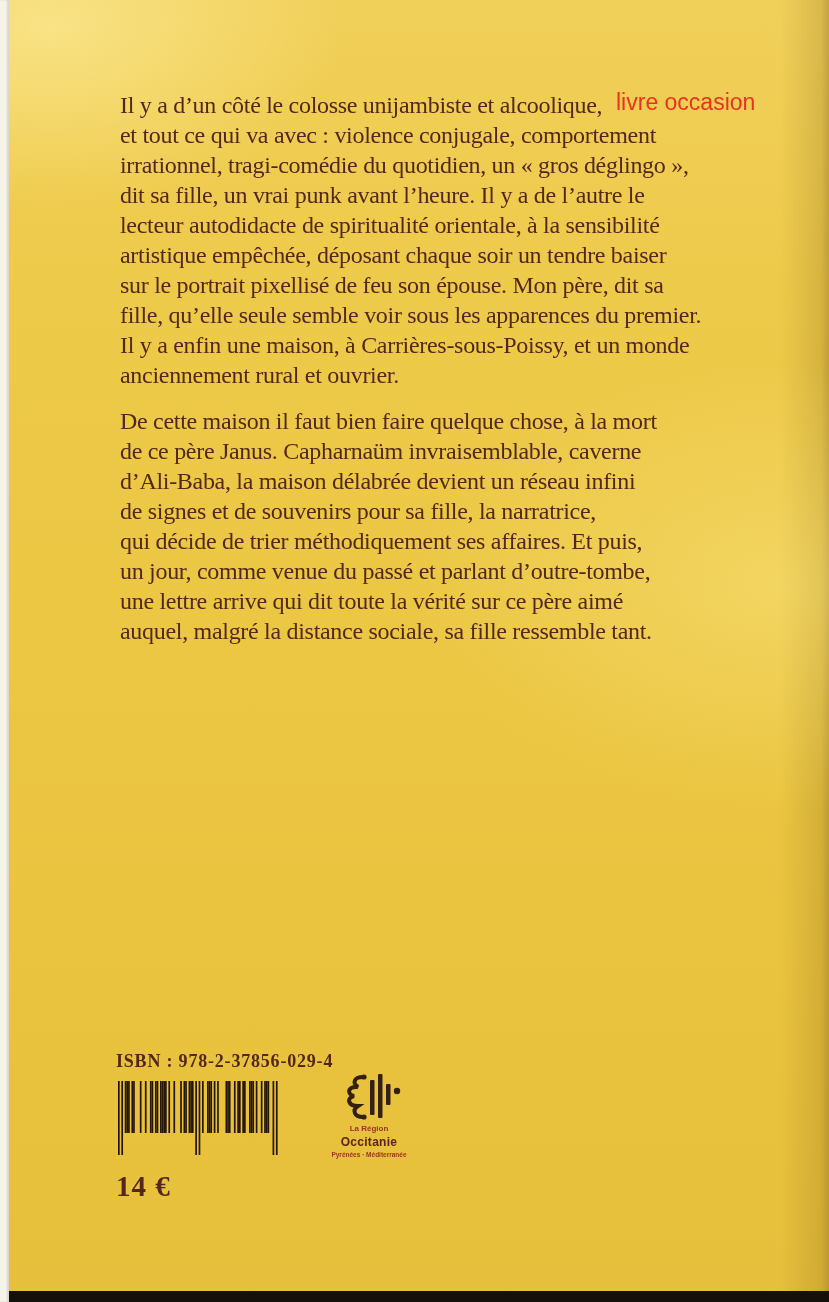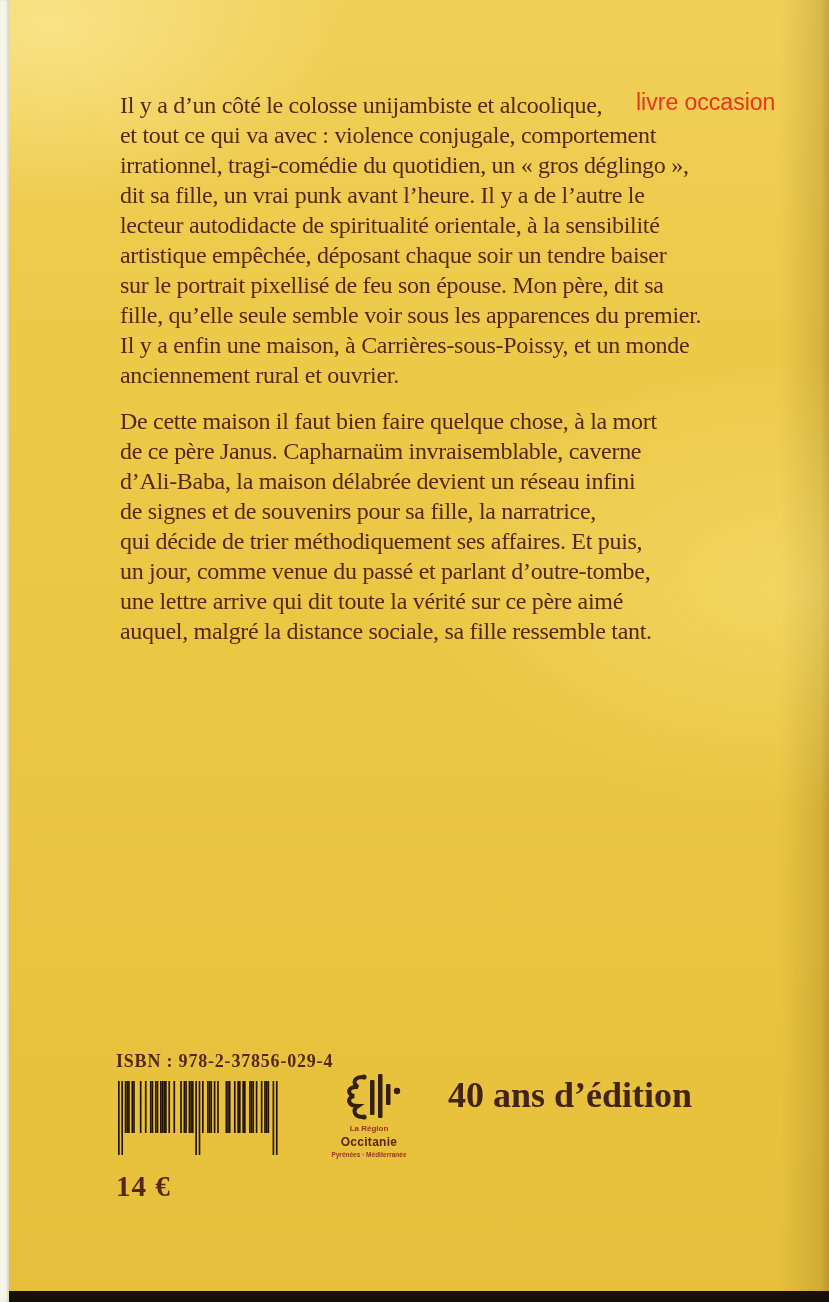--- a/index.html
+++ b/index.html
@@ -11,21 +11,21 @@
       radial-gradient(ellipse 500px 300px at 95% 45%, rgba(255,238,150,0.35), rgba(255,238,150,0) 75%),
       linear-gradient(90deg, rgba(0,0,0,0) 94%, rgba(110,80,15,0.18) 99%, rgba(90,60,10,0.30) 100%),
       linear-gradient(180deg, #f1d05a 0%, #eeca4a 22%, #ebc642 55%, #e9c23d 82%, #e6bf3c 100%);
   }
   .left-strip{position:absolute;left:0;top:0;width:9px;height:1302px;background:#f6f3e8;box-shadow:inset -2px 0 2px rgba(0,0,0,0.12);}
   .bottom-band{position:absolute;left:9px;bottom:0;width:820px;height:11px;background:#16100a;}
 
   .overlay-red{
     position:absolute;left:616px;top:90px;
     font-family:"Liberation Sans", sans-serif;
-    font-size:23px;line-height:24px;color:#e8341f;white-space:nowrap;margin-left:20px;
+    font-size:23px;line-height:24px;color:#e8341f;white-space:nowrap;
   }
 
   .synopsis{
     position:absolute;left:104px;top:74px;width:700px;
     font-size:24px;line-height:30px;letter-spacing:-0.3px;color:#53281b;
   }
   .synopsis p{margin:16px;white-space:pre-line;}
   .synopsis .para2{margin-top:13px;}
   .synopsis .genre{margin-top:30px;font-variant:small-caps;font-size:25px;letter-spacing:1.5px;}
 
@@ -163,19 +163,18 @@
         <rect x="53" y="12" width="4.5" height="21" rx="1"></rect>
         <circle cx="64" cy="19" r="3.2"></circle>
       </g>
     </svg>
     <div class="l1">La Région</div>
     <div class="l2">Occitanie</div>
     <div class="l3">Pyrénées · Méditerranée</div>
   </div>
 
   <div class="publisher">
-    <p class="anniv">40 ans d’édition</p>
   </div>
 
   <div class="price">14 €</div>
 
   <div class="bottom-band"></div>
 </div>
 
 </body></html>

